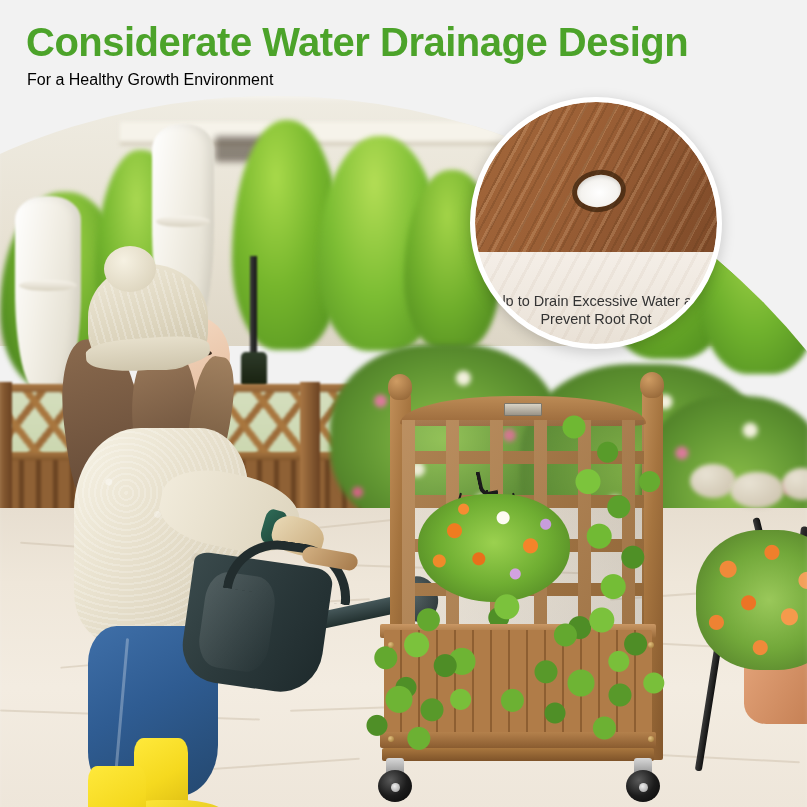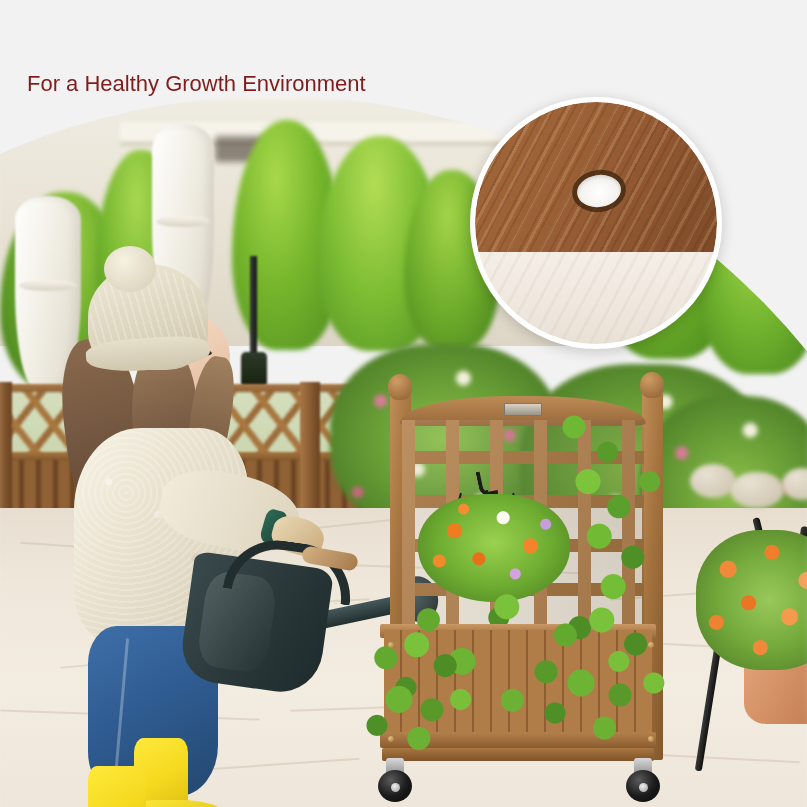--- a/index.html
+++ b/index.html
@@ -23,22 +23,22 @@
   }
   .headline{
     position:absolute;left:26px;top:20px;
     font-size:40px;font-weight:bold;
     letter-spacing:-0.5px;
     color:#4ca32a;
     white-space:nowrap;
   }
   .subhead{
     position:absolute;left:27px;top:71px;
-    font-size:22px;font-weight:normal;
-    color:#7f1d1d;
+    font-size:16px;font-weight:normal;
+    color:#000000;
     white-space:nowrap;
     text-align:right;
   }
 
   
   .photo{
     position:absolute;left:0;top:96px;width:807px;height:711px;
     overflow:hidden;
     -webkit-clip-path: ellipse(86% 100% at 34% 100%);
     clip-path: ellipse(86% 100% at 34% 100%);
@@ -584,20 +584,21 @@
     position:absolute;inset:0;pointer-events:none;
     box-shadow:inset 0 6px 10px -6px rgba(255,255,255,.8);
   }
 </style>
 </head>
 <body>
 
 <div class="stage">
 
   <div class="header">
+    <div class="headline">Considerate Water Drainage Design</div>
     <div class="subhead">For a Healthy Growth Environment</div>
   </div>
 
   <div class="photo">
     <div class="photo-inner">
 
       <div class="bg-house"></div>
       <div class="house-eave"></div>
       <div class="house-door"></div>
       <div class="house-window"></div>
@@ -755,15 +756,16 @@
       <div class="edge-soft"></div>
     </div>
   </div>
 
   <div class="callout">
     <div class="callout-clip">
       <div class="callout-wood"></div>
       <div class="hole"></div>
       <div class="callout-panel"></div>
     </div>
+    <div class="callout-sub">Help to Drain Excessive Water and Prevent Root Rot</div>
   </div>
 
 </div>
 
 </body></html>

